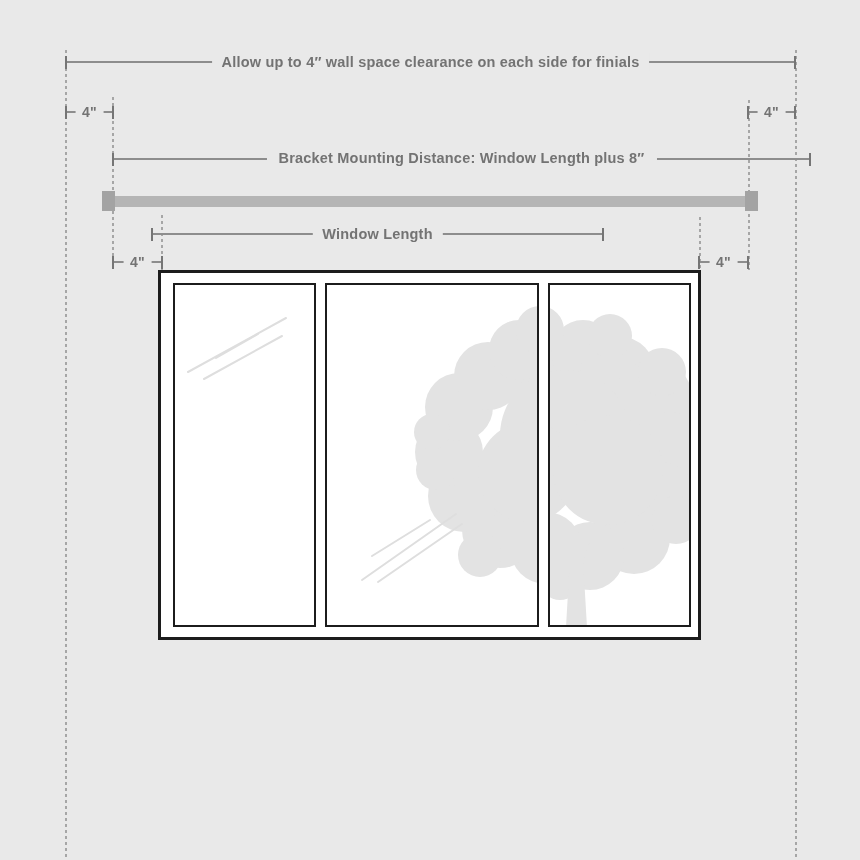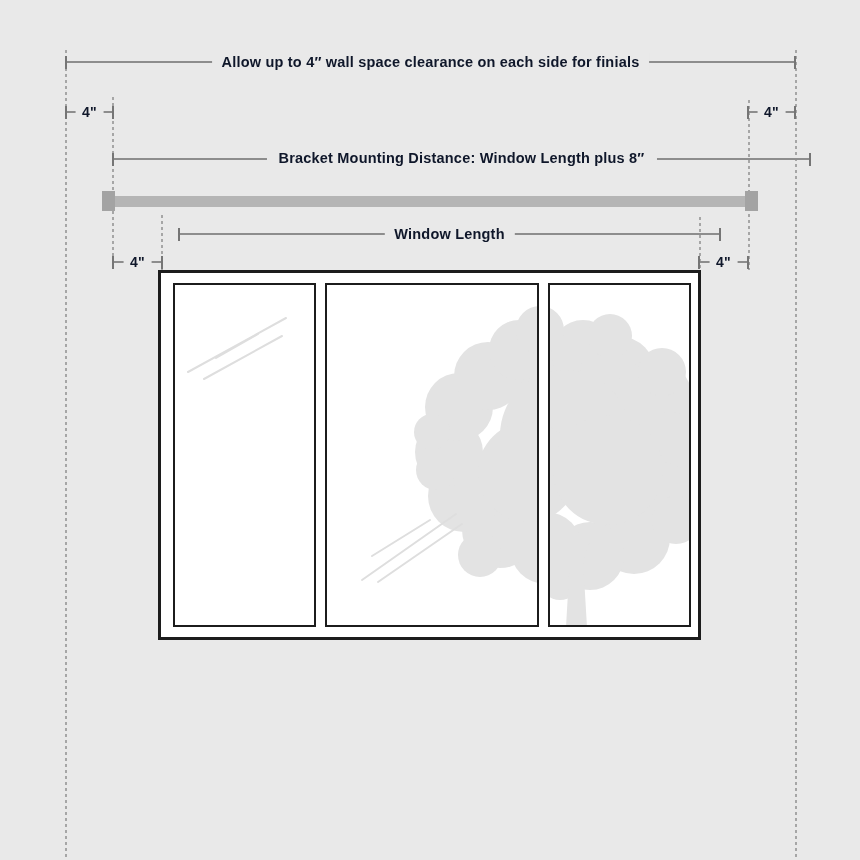--- a/index.html
+++ b/index.html
@@ -1,18 +1,18 @@
 <!DOCTYPE html>
 <html><head>
 <meta charset="utf-8">
 <style>
   html,body{margin:0;padding:0;background:#e9e9e9;}
   .canvas{
     position:relative;width:860px;height:860px;background:#e9e9e9;
-    font-family:"Liberation Sans",sans-serif;font-weight:bold;color:#0f172a;
+    font-family:"Liberation Sans",sans-serif;font-weight:bold;color:#737373;
     overflow:hidden;
   }
   
   .guide{
     position:absolute;width:2px;
     background-image:repeating-linear-gradient(to bottom,#a6a6a6 0 3px,transparent 3px 6px);
   }
   
   .dim{position:absolute;display:flex;align-items:center;height:14px;}
   .tick{width:2px;height:13px;background:#757575;flex:0 0 auto;}
@@ -82,21 +82,21 @@
     <span class="tick"></span>
     <span class="dlabel two-line">
       <span>Bracket Mounting Distance: Window Length plus 8″</span>
     </span>
   </div>
 
   <div class="rod-body"></div>
   <div class="rod-cap left"></div>
   <div class="rod-cap right"></div>
 
-  <div class="dim" style="left:178px;top:227px;width:543px;">
+  <div class="dim" style="left:151px;top:227px;width:453px;">
     <span class="tick"></span>
     <span class="dline"></span>
     <span class="tick"></span>
     <span class="dlabel">Window Length</span>
   </div>
 
   <div class="dim" style="left:112px;top:255px;width:51px;">
     <span class="tick"></span>
     <span class="dline"></span>
     <span class="tick"></span>

